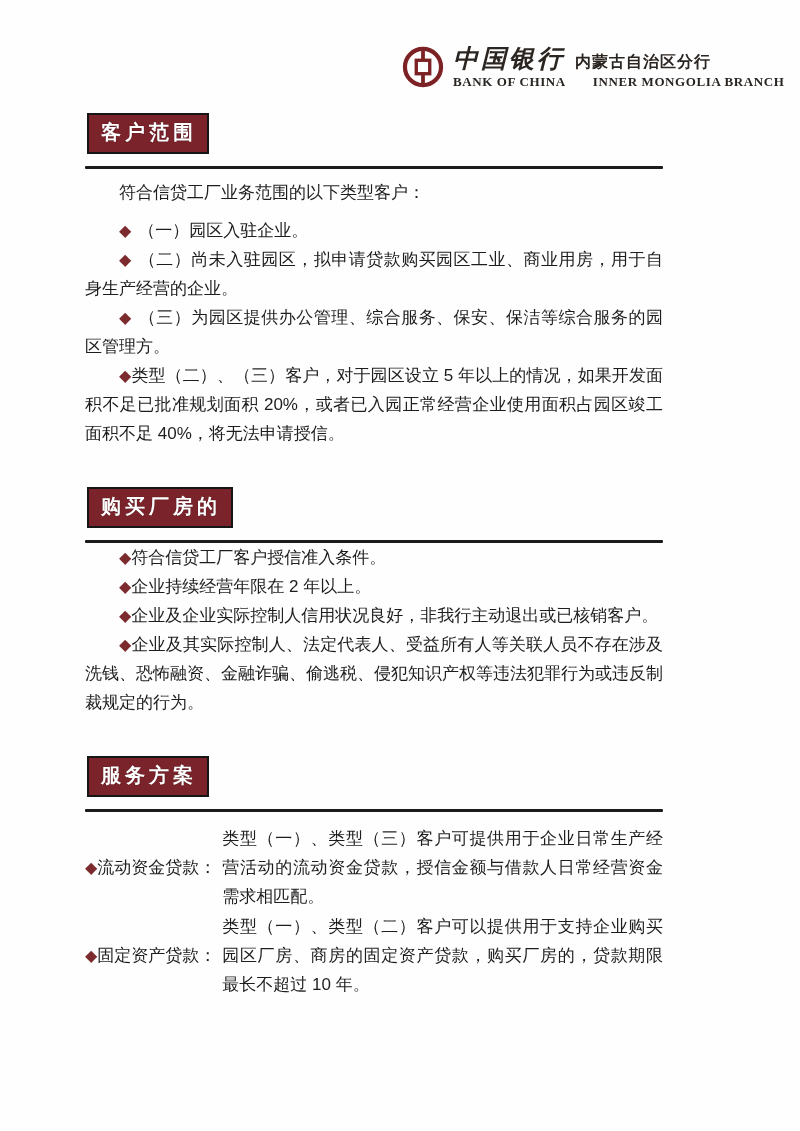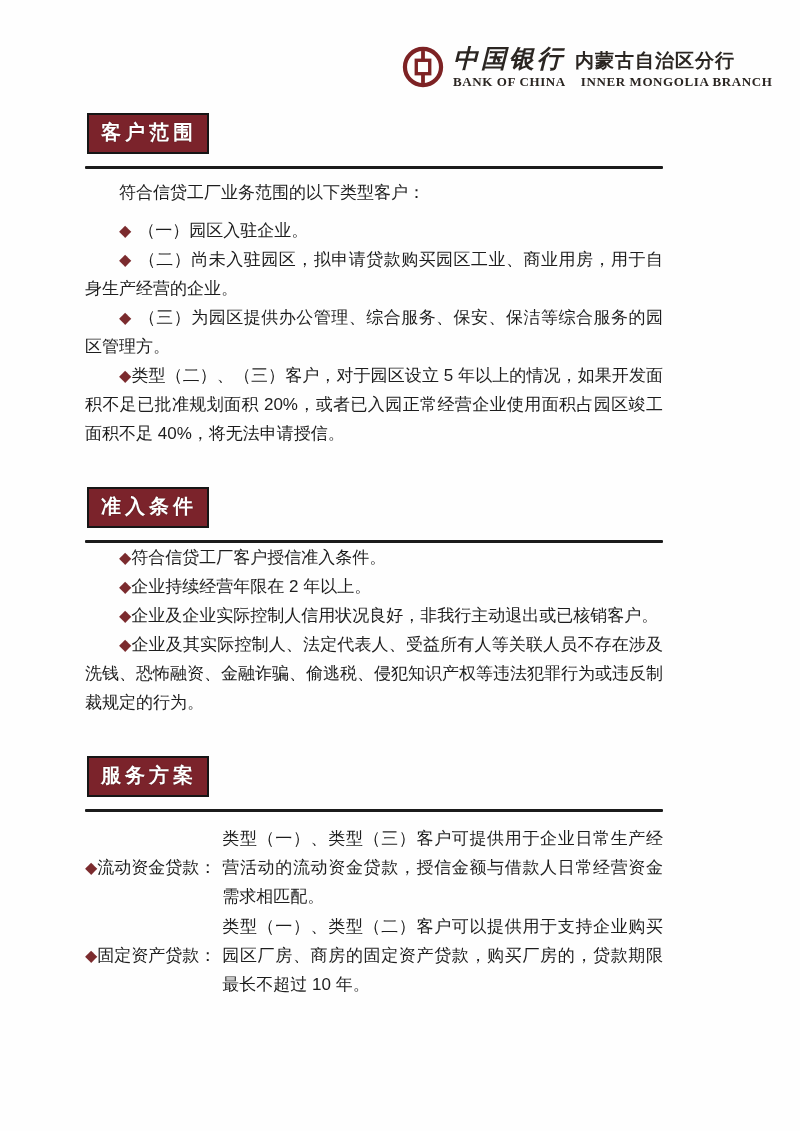--- a/index.html
+++ b/index.html
@@ -33,27 +33,27 @@
     font-family: "DejaVu Serif", serif;
     font-style: italic;
     font-weight: bold;
     font-size: 25px;
     letter-spacing: 3px;
     color: #2a2521;
   }
   .branch-zh {
     font-family: "DejaVu Serif", serif;
     font-weight: bold;
-    font-size: 19px;
+    font-size: 16px;
     letter-spacing: 1px;
     color: #2a2521;
   }
   .logo-en {
     display: flex;
-    gap: 15px;
+    gap: 27px;
     margin-top: 3px;
     font-family: "Liberation Serif", serif;
     font-weight: bold;
     font-size: 13px;
     letter-spacing: 0.6px;
     color: #2a2521;
     white-space: nowrap;
   }
 
   
@@ -147,21 +147,21 @@
       <div class="items">
         <p class="line indent"><span class="diamond gap">◆</span><span>（一）园区入驻企业。</span></p>
         <p class="line indent"><span class="diamond gap">◆</span><span>（二）尚未入驻园区，拟申请贷款购买园区工业、商业用房，用于自身生产经营的企业。</span></p>
         <p class="line indent"><span class="diamond gap">◆</span><span>（三）为园区提供办公管理、综合服务、保安、保洁等综合服务的园区管理方。</span></p>
         <p class="line indent"><span class="diamond">◆</span><span>类型（二）、（三）客户，对于园区设立 5 年以上的情况，如果开发面积不足已批准规划面积 20%，或者已入园正常经营企业使用面积占园区竣工面积不足 40%，将无法申请授信。</span></p>
       </div>
     </section>
 
     <section class="sec2">
       <div class="badge">
-        <span>准入条件</span>
+        <span>购买厂房的</span>
       </div>
       <div class="rule"></div>
       <div class="items">
         <p class="line indent"><span class="diamond">◆</span><span>符合信贷工厂客户授信准入条件。</span></p>
         <p class="line indent"><span class="diamond">◆</span><span>企业持续经营年限在 2 年以上。</span></p>
         <p class="line indent"><span class="diamond">◆</span><span>企业及企业实际控制人信用状况良好，非我行主动退出或已核销客户。</span></p>
         <p class="line indent"><span class="diamond">◆</span><span>企业及其实际控制人、法定代表人、受益所有人等关联人员不存在涉及洗钱、恐怖融资、金融诈骗、偷逃税、侵犯知识产权等违法犯罪行为或违反制裁规定的行为。</span></p>
       </div>
     </section>
 

